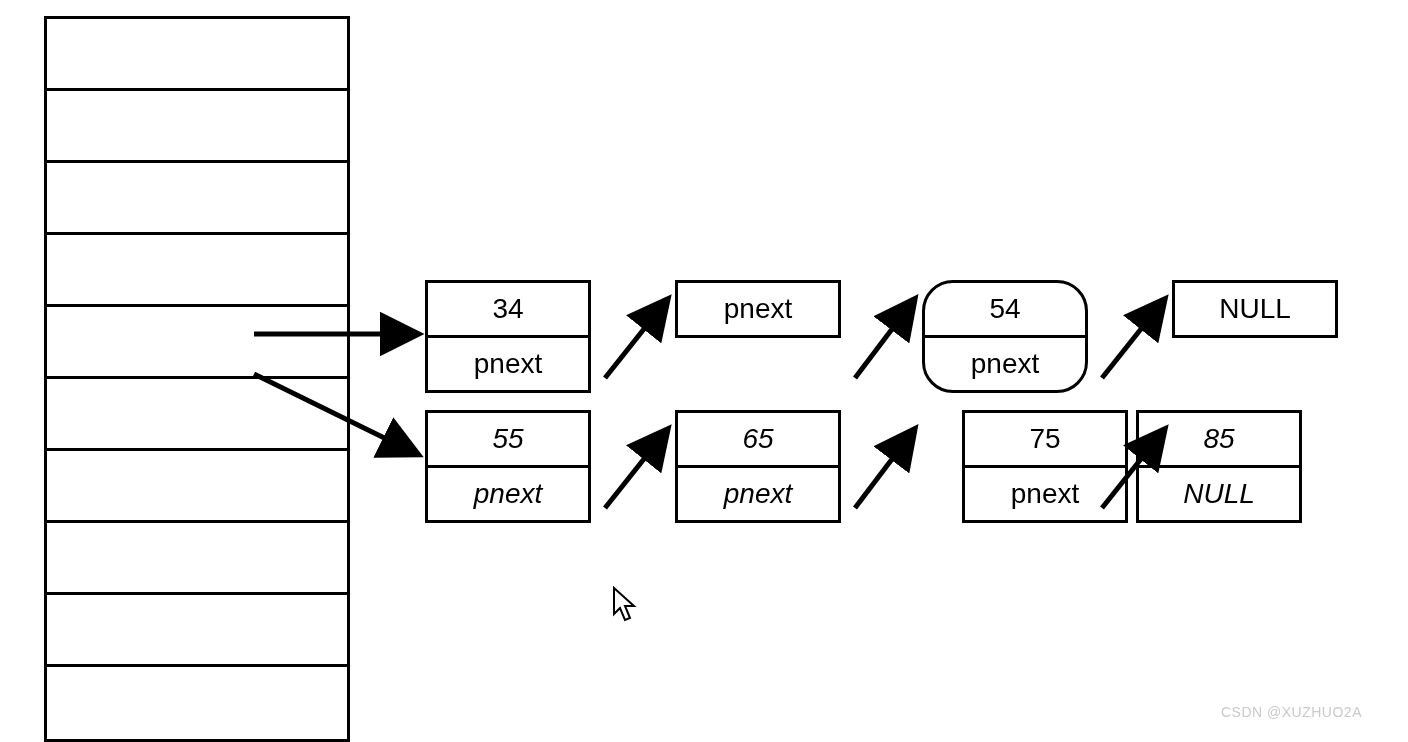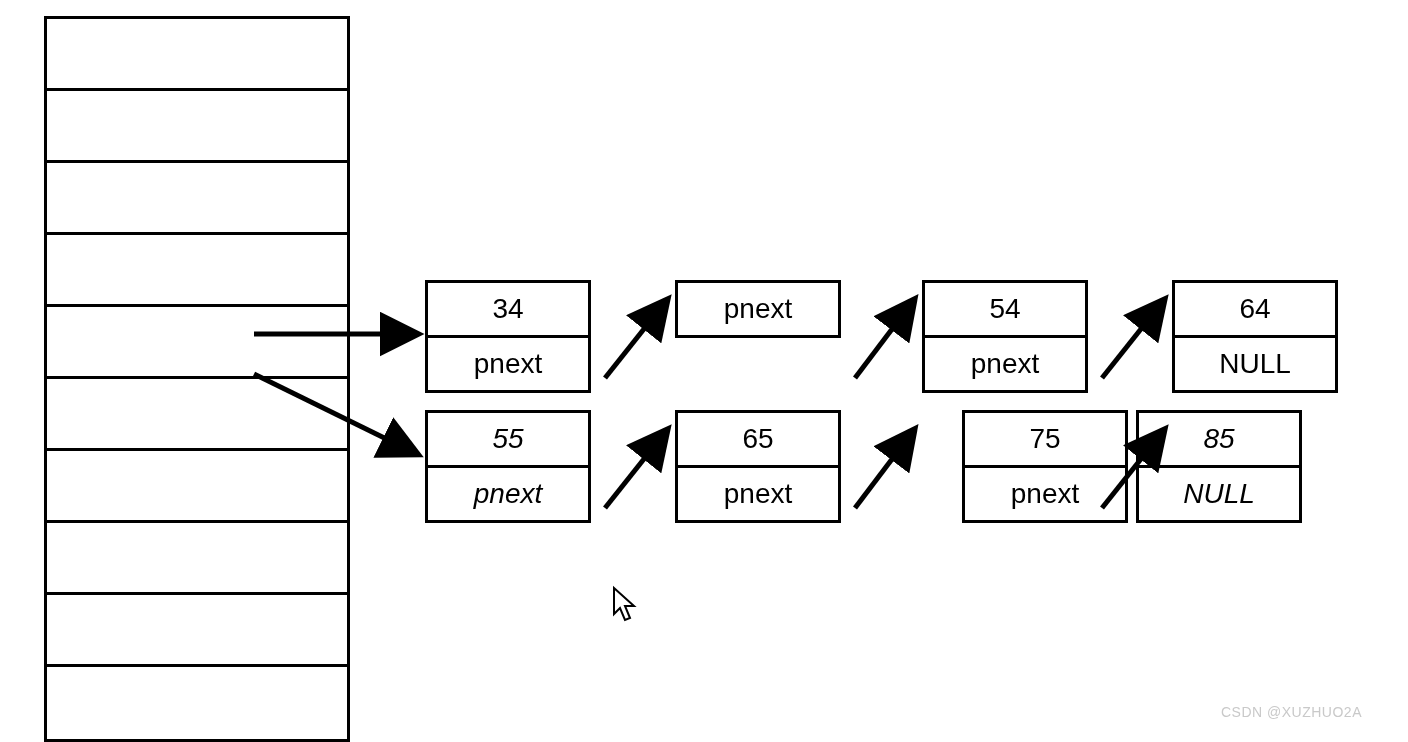--- a/index.html
+++ b/index.html
@@ -58,33 +58,32 @@
   </svg>
 
   <div id="nodes-layer">
       <div class="node" style="left: 425px; top: 280px;">
         <div class="val">34</div>
         <div class="ptr">pnext</div>
       </div>
       <div class="node" style="left: 675px; top: 280px;">
         <div class="ptr">pnext</div>
       </div>
-      <div class="node" style="left: 922px; top: 280px;">
+      <div class="node" style="left: 922px; top: 280px; border-radius: 31px;">
         <div class="val">54</div>
         <div class="ptr">pnext</div>
       </div>
       <div class="node" style="left: 1172px; top: 280px;">
-        <div class="val">64</div>
         <div class="ptr">NULL</div>
       </div>
       <div class="node" style="left: 425px; top: 410px; font-style: italic;">
         <div class="val">55</div>
         <div class="ptr">pnext</div>
       </div>
-      <div class="node" style="left: 675px; top: 410px;">
+      <div class="node" style="left: 675px; top: 410px; font-style: italic;">
         <div class="val">65</div>
         <div class="ptr">pnext</div>
       </div>
       <div class="node" style="left: 962px; top: 410px;">
         <div class="val">75</div>
         <div class="ptr">pnext</div>
       </div>
       <div class="node" style="left: 1136px; top: 410px; font-style: italic;">
         <div class="val">85</div>
         <div class="ptr">NULL</div>

